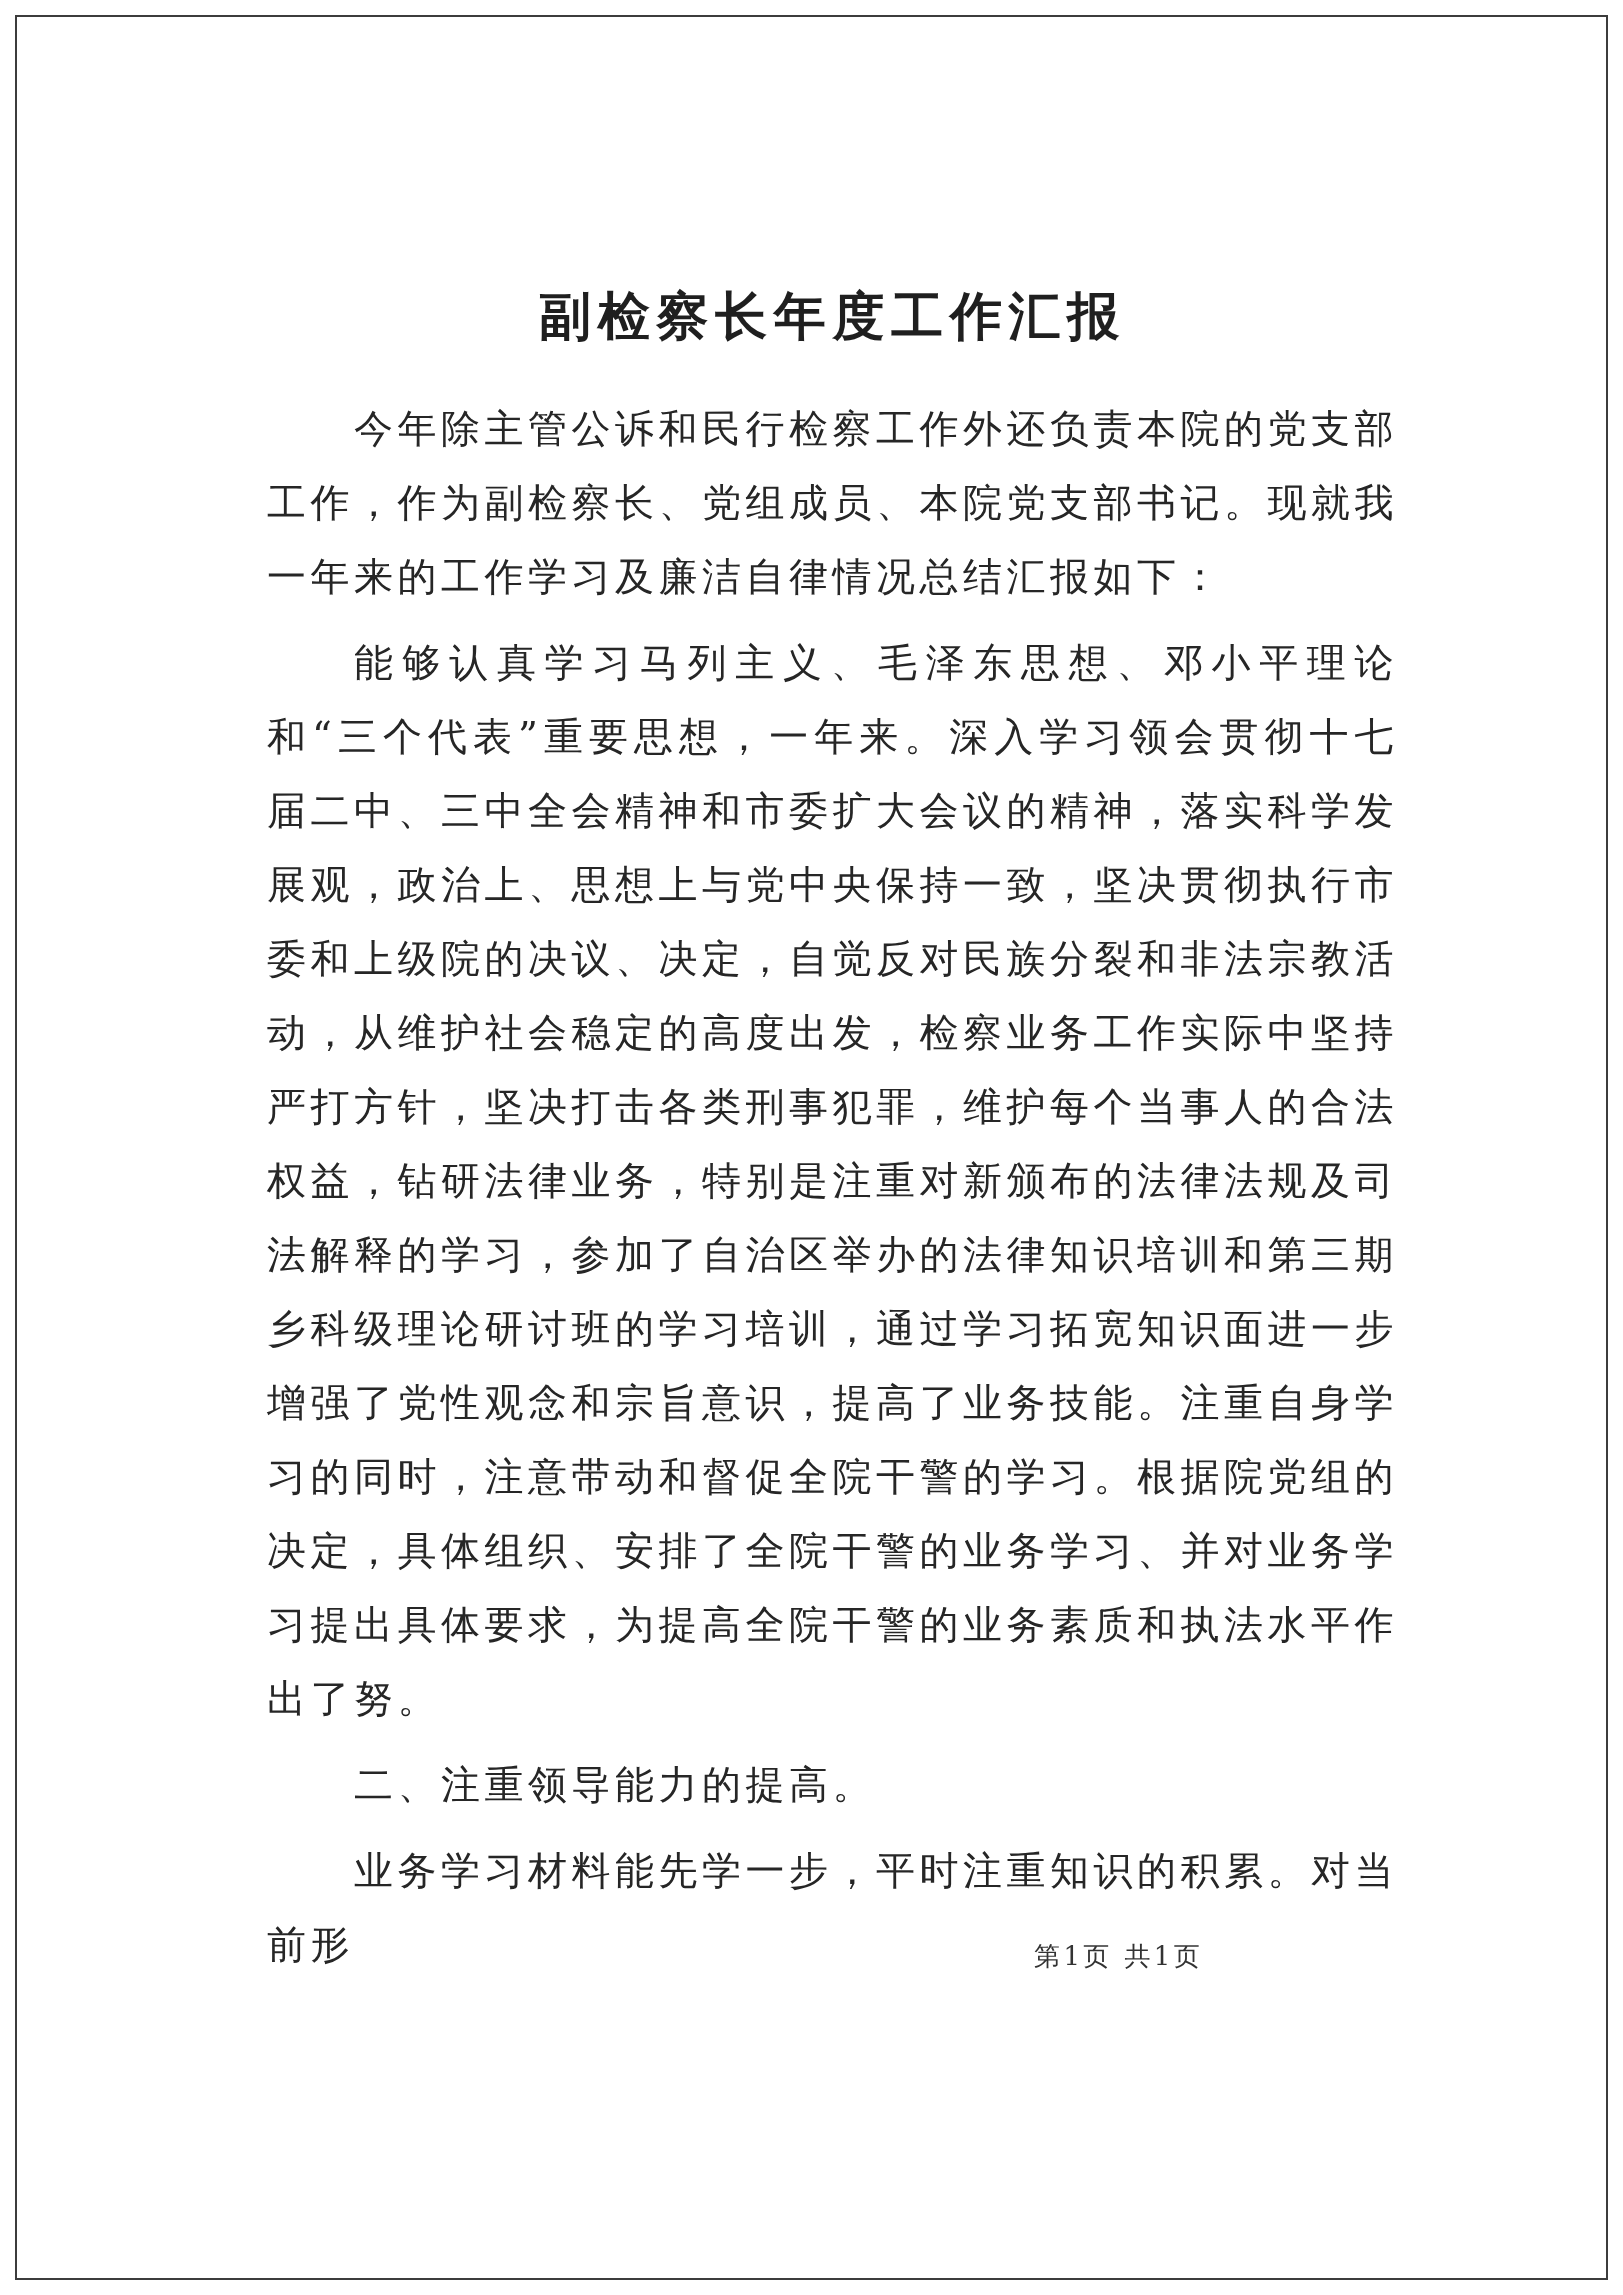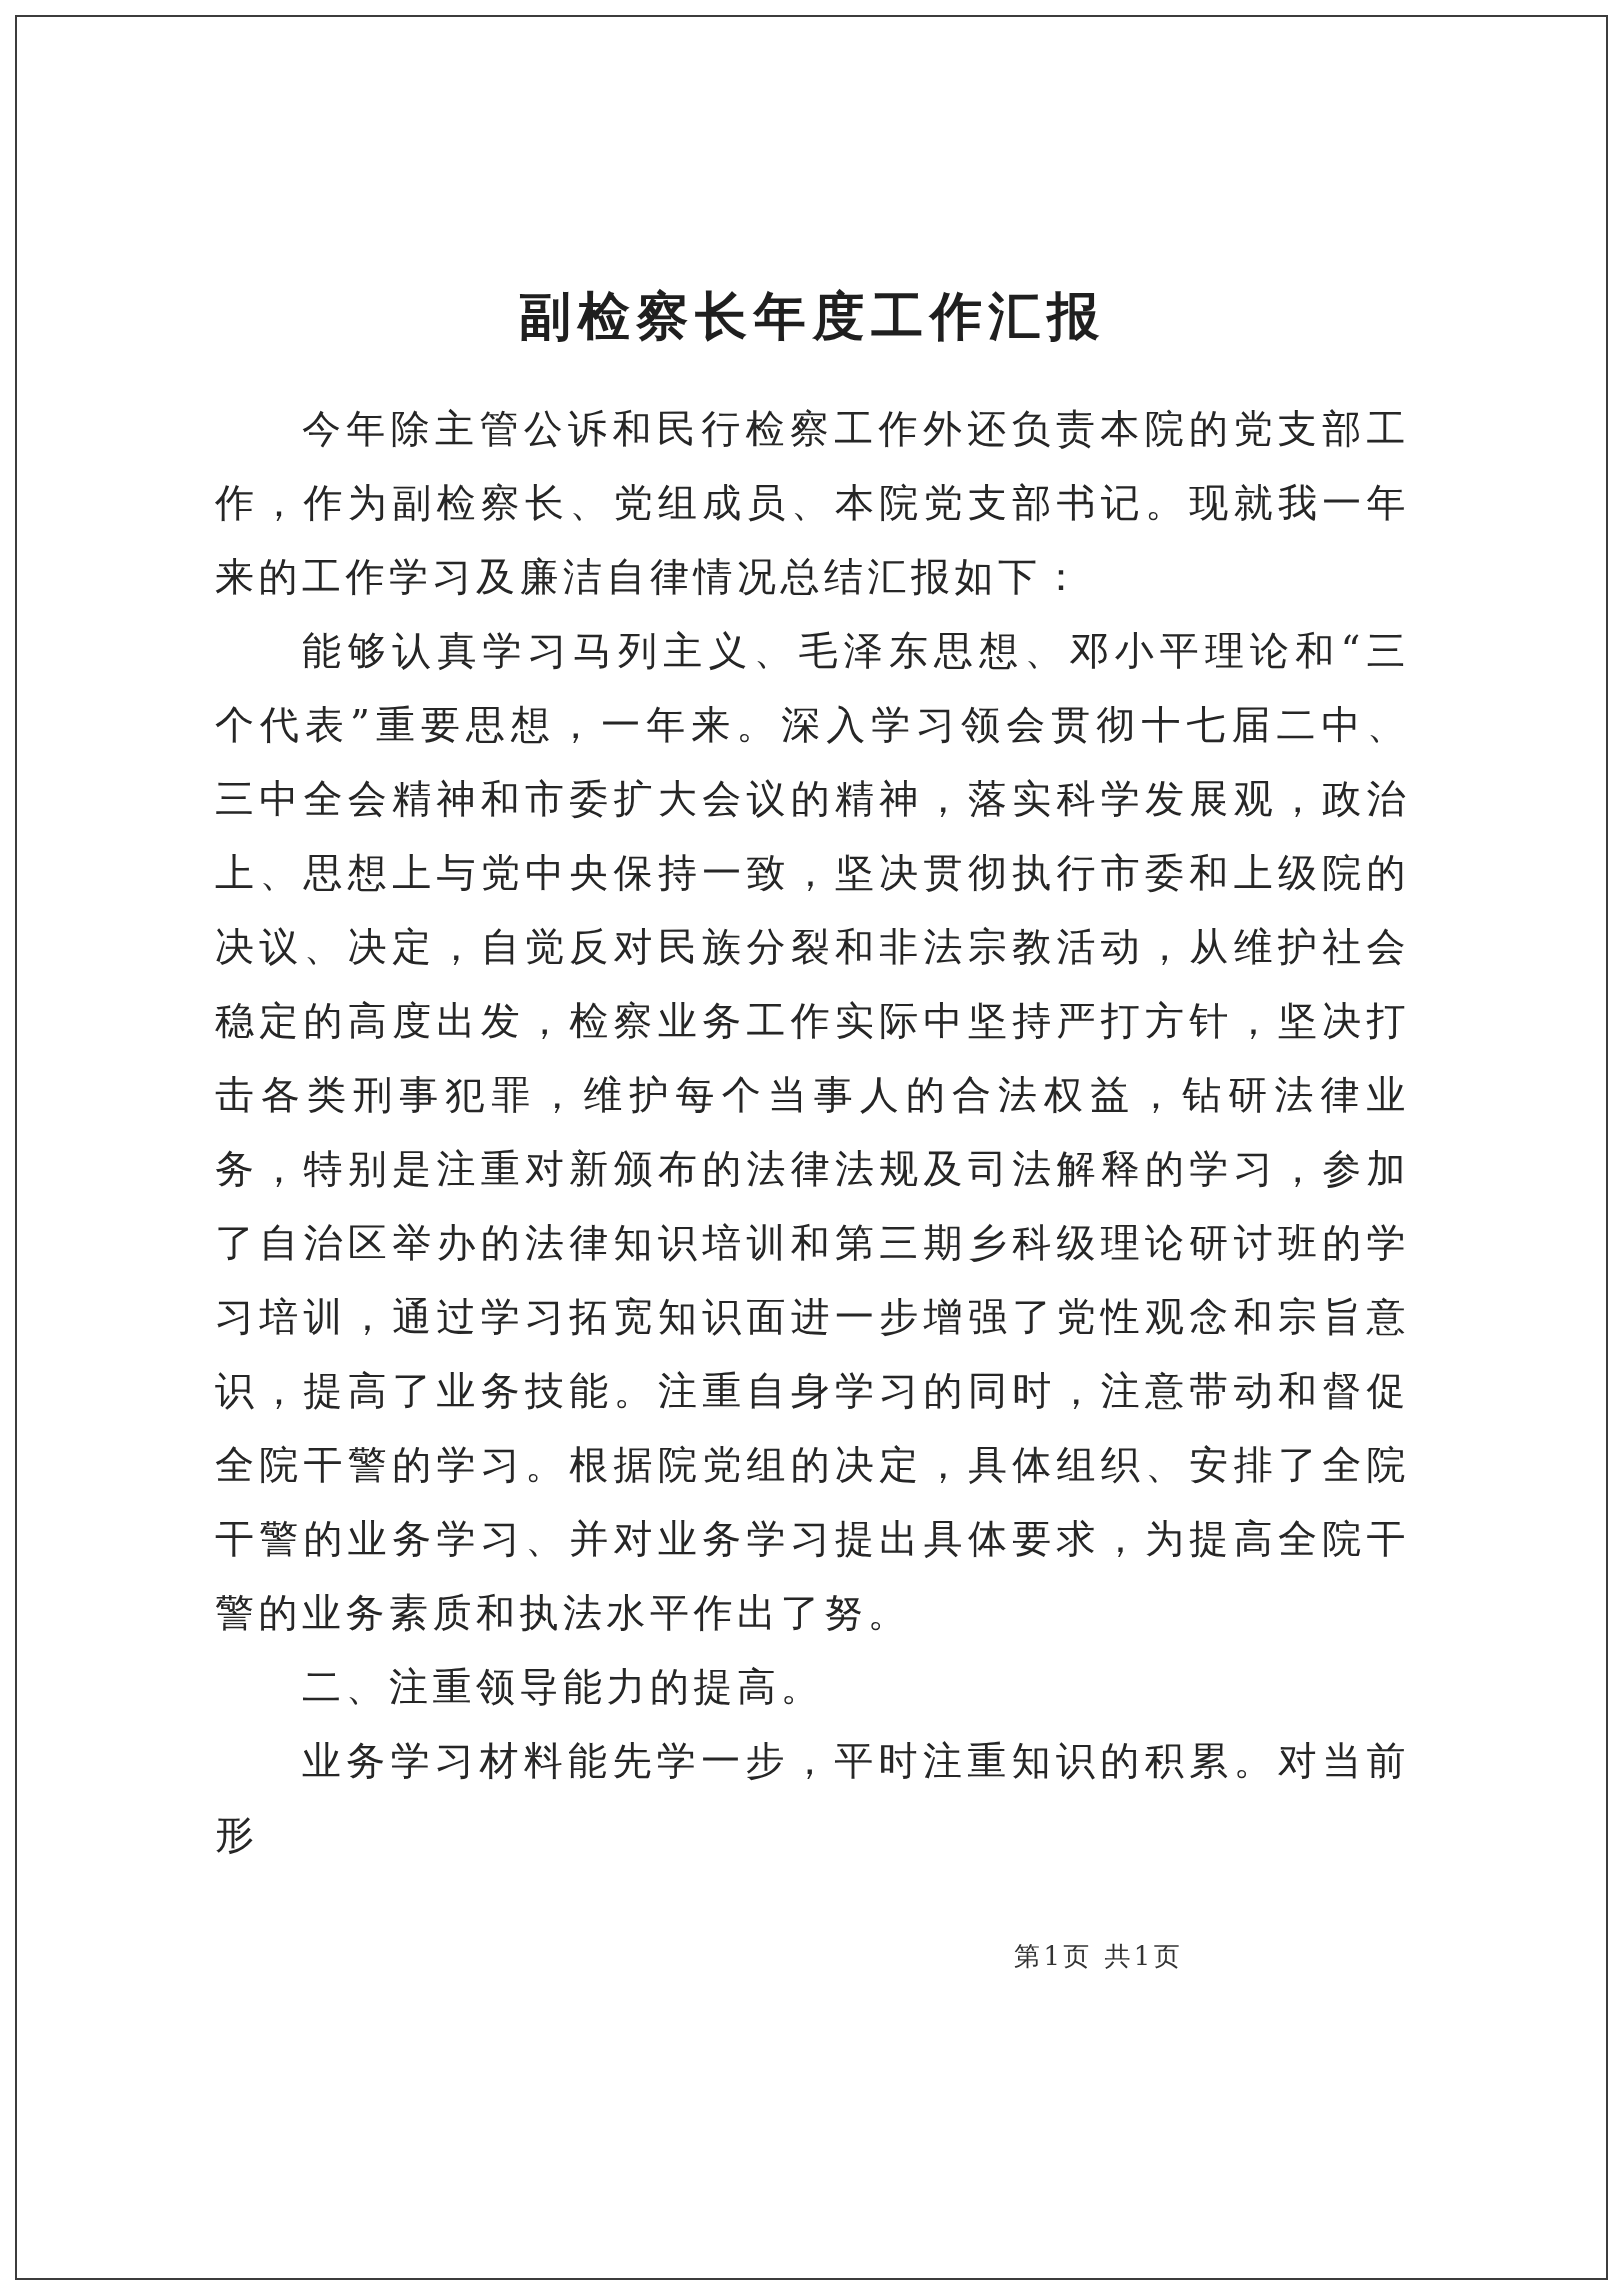--- a/index.html
+++ b/index.html
@@ -1,15 +1,15 @@
 <!DOCTYPE html>
 <html style="font-size:9px"><head>
 <meta charset="utf-8">
 <style>
-  * { box-sizing: border-box; }
+  * { box-sizing: border-box; padding-left: 20px; }
   html, body {
     margin: 0;
     padding: 0;
     background: #ffffff;
   }
   body {
     width: 1623px;
     height: 2295px;
     position: relative;
     font-family: "DejaVu Serif", "Liberation Serif", serif;
@@ -39,21 +39,21 @@
     margin: 0 0 44px 0;
     text-align: center;
     font-size: 52px;
     font-weight: bold;
     letter-spacing: 6.7px;
     line-height: 1.25;
     color: #1f1f1f;
     white-space: nowrap;
   }
   .para {
-    margin: 0;
+    margin: 12px;
     font-size: 39px;
     line-height: 74px;
     letter-spacing: 4.5px;
     text-indent: 87px;
     text-align: justify;
     text-justify: inter-ideograph;
     word-break: break-all;
     color: #262626;
   }
   .footer {

